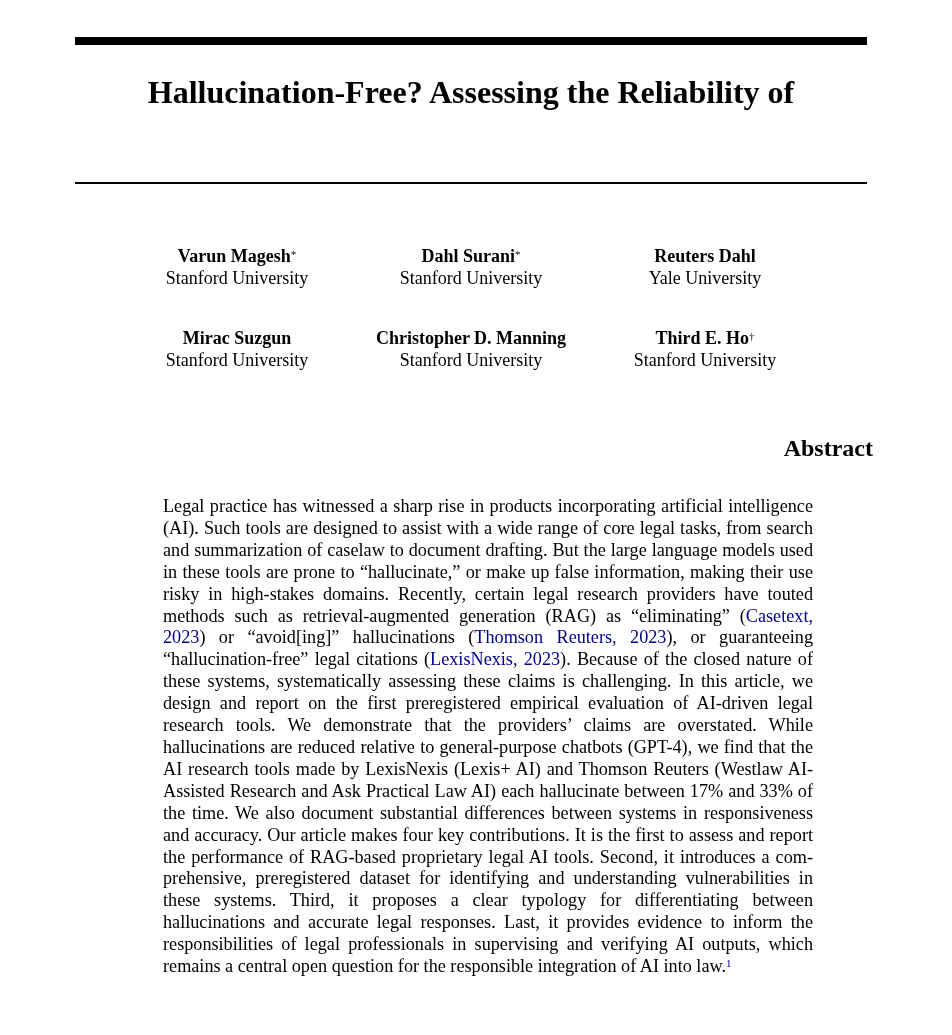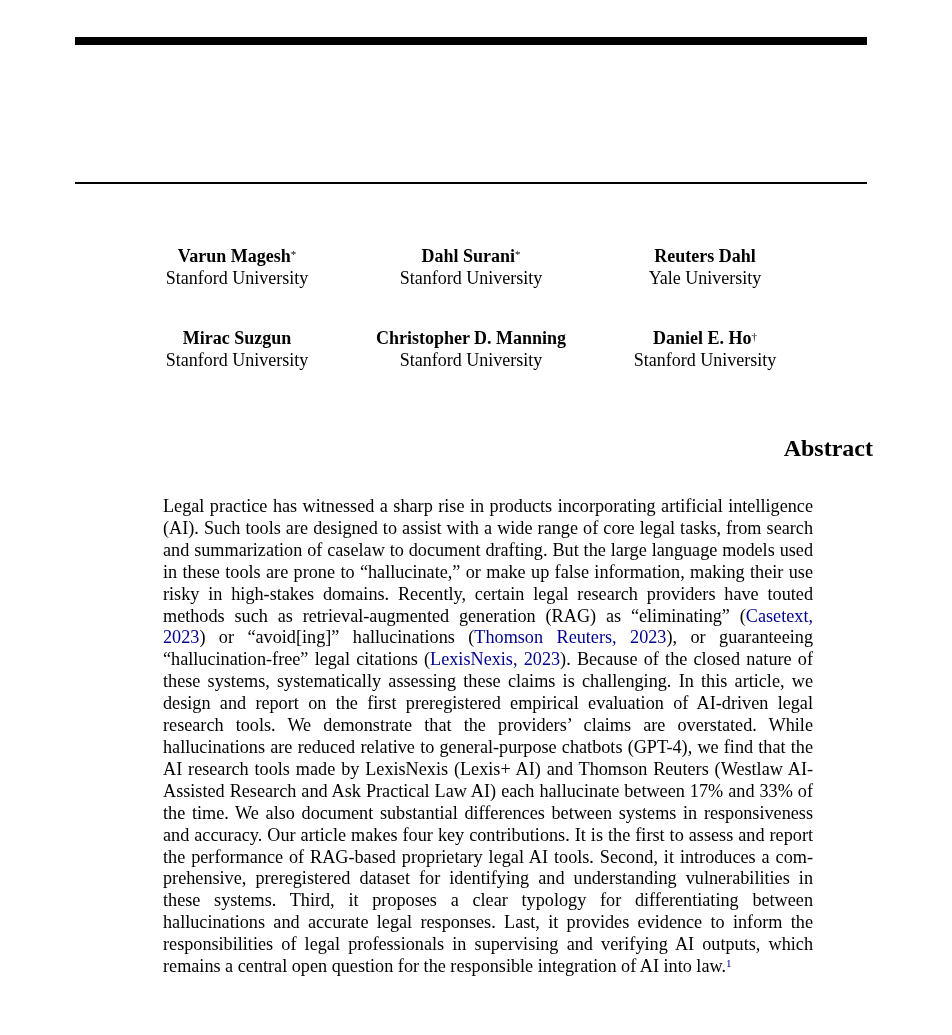--- a/index.html
+++ b/index.html
@@ -30,21 +30,21 @@
   }
   .cite { color: #00008b; }
   .fn { color: #00008b; font-size: 11px; vertical-align: top; position: relative; top: -3px; }
 </style>
 </head>
 <body>
 
 <div class="top-rule"></div>
 
 <h1 class="title">
-  <br>
+  <span>Hallucination-Free? Assessing the Reliability of</span><br>
 </h1>
 
 <div class="bottom-rule"></div>
 
 <div class="authors">
   <div class="author-row">
     <div class="author">
       <span class="name"><span>Varun Magesh</span><sup>*</sup></span>
       <span class="aff">Stanford University</span>
     </div>
@@ -60,21 +60,21 @@
   <div class="author-row">
     <div class="author">
       <span class="name"><span>Mirac Suzgun</span></span>
       <span class="aff">Stanford University</span>
     </div>
     <div class="author">
       <span class="name"><span>Christopher D. Manning</span></span>
       <span class="aff">Stanford University</span>
     </div>
     <div class="author">
-      <span class="name"><span>Daniel E. Ho</span><sup>†</sup></span>
+      <span class="name"><span>Third E. Ho</span><sup>†</sup></span>
       <span class="aff">Stanford University</span>
     </div>
   </div>
 </div>
 
 <h2 class="abstract-heading">Abstract</h2>
 
 <p class="abstract-body"><span>Legal practice has witnessed a sharp rise in products incorporating artificial intelli­gence (AI). Such tools are designed to assist with a wide range of core legal tasks, from search and summarization of caselaw to document drafting.  But the large language models used in these tools are prone to “hallucinate,” or make up false information, making their use risky in high-stakes domains. Recently, certain legal research providers have touted methods such as retrieval-augmented generation (RAG) as “eliminating” (</span><a class="cite">Casetext, 2023</a><span>) or “avoid[ing]” hallucinations (</span><a class="cite">Thomson Reuters, 2023</a><span>), or guaranteeing “hallucination-free” legal citations (</span><a class="cite">LexisNexis, 2023</a><span>).  Because of the closed nature of these systems, systematically assessing these claims is challenging.  In this article, we design and report on the first pre­registered empirical evaluation of AI-driven legal research tools.  We demonstrate that the providers’ claims are overstated. While hallucinations are reduced relative to general-purpose chatbots (GPT-4), we find that the AI research tools made by LexisNexis (Lexis+ AI) and Thomson Reuters (Westlaw AI-Assisted Research and Ask Practical Law AI) each hallucinate between 17% and 33% of the time. We also document substantial differences between systems in responsiveness and accuracy. Our article makes four key contributions.  It is the first to assess and report the performance of RAG-based proprietary legal AI tools. Second, it introduces a com­prehensive, preregistered dataset for identifying and understanding vulnerabilities in these systems. Third, it proposes a clear typology for differentiating between hallucinations and accurate legal responses. Last, it provides evidence to inform the responsibilities of legal professionals in supervising and verifying AI outputs, which remains a central open question for the responsible integration of AI into law.</span><a class="fn">1</a></p>
 
 </body></html>

